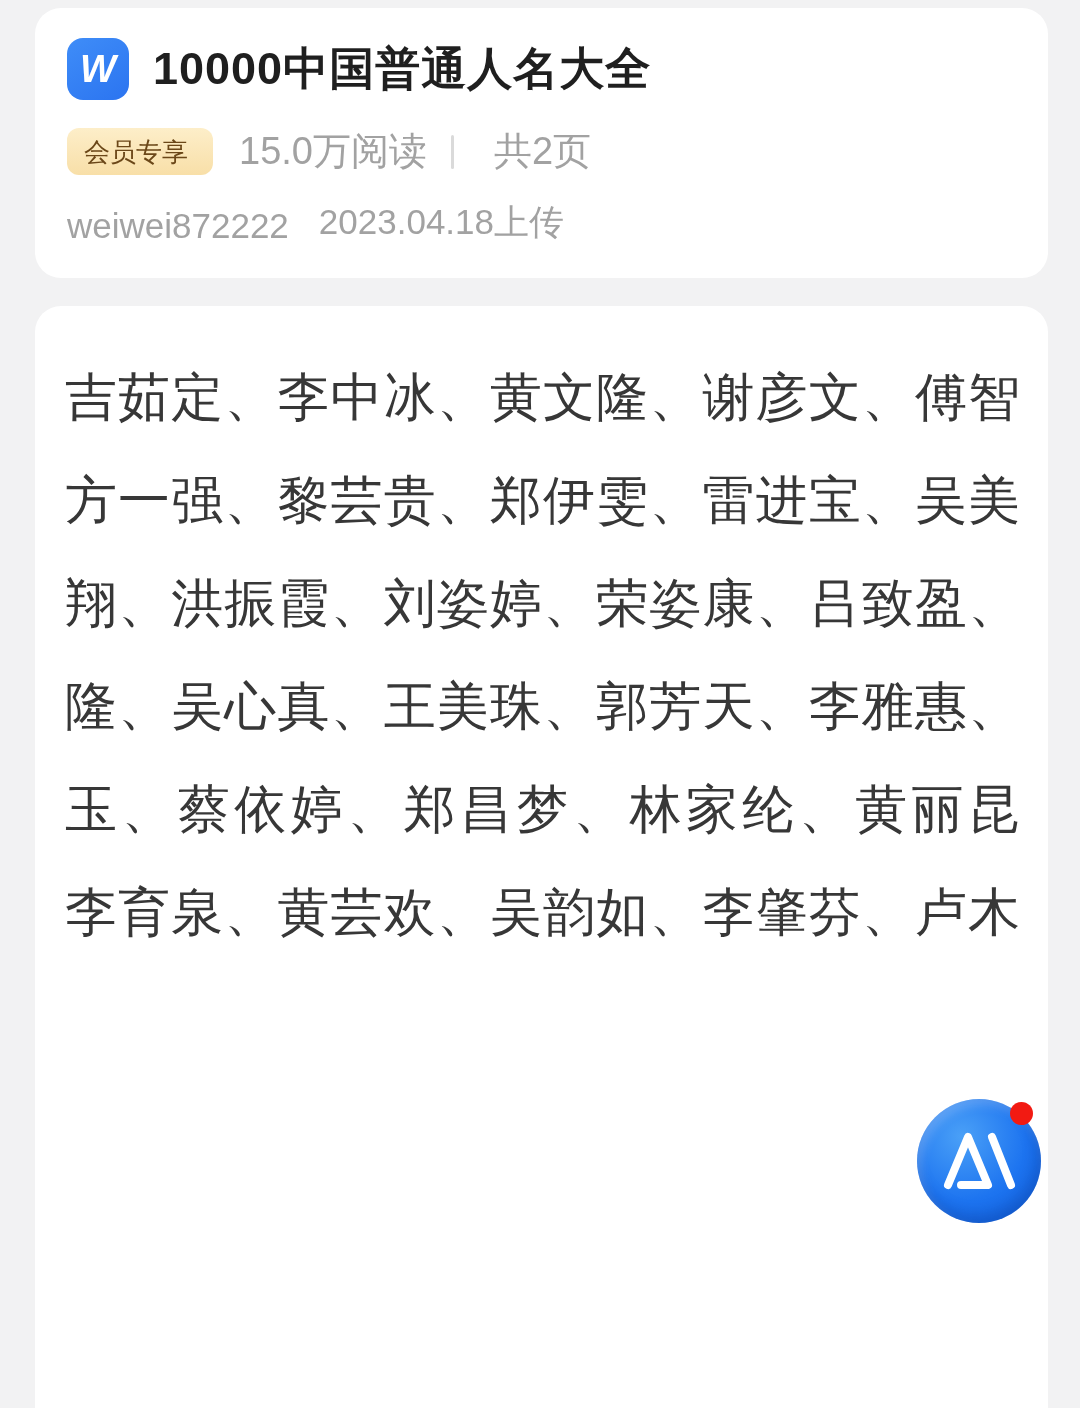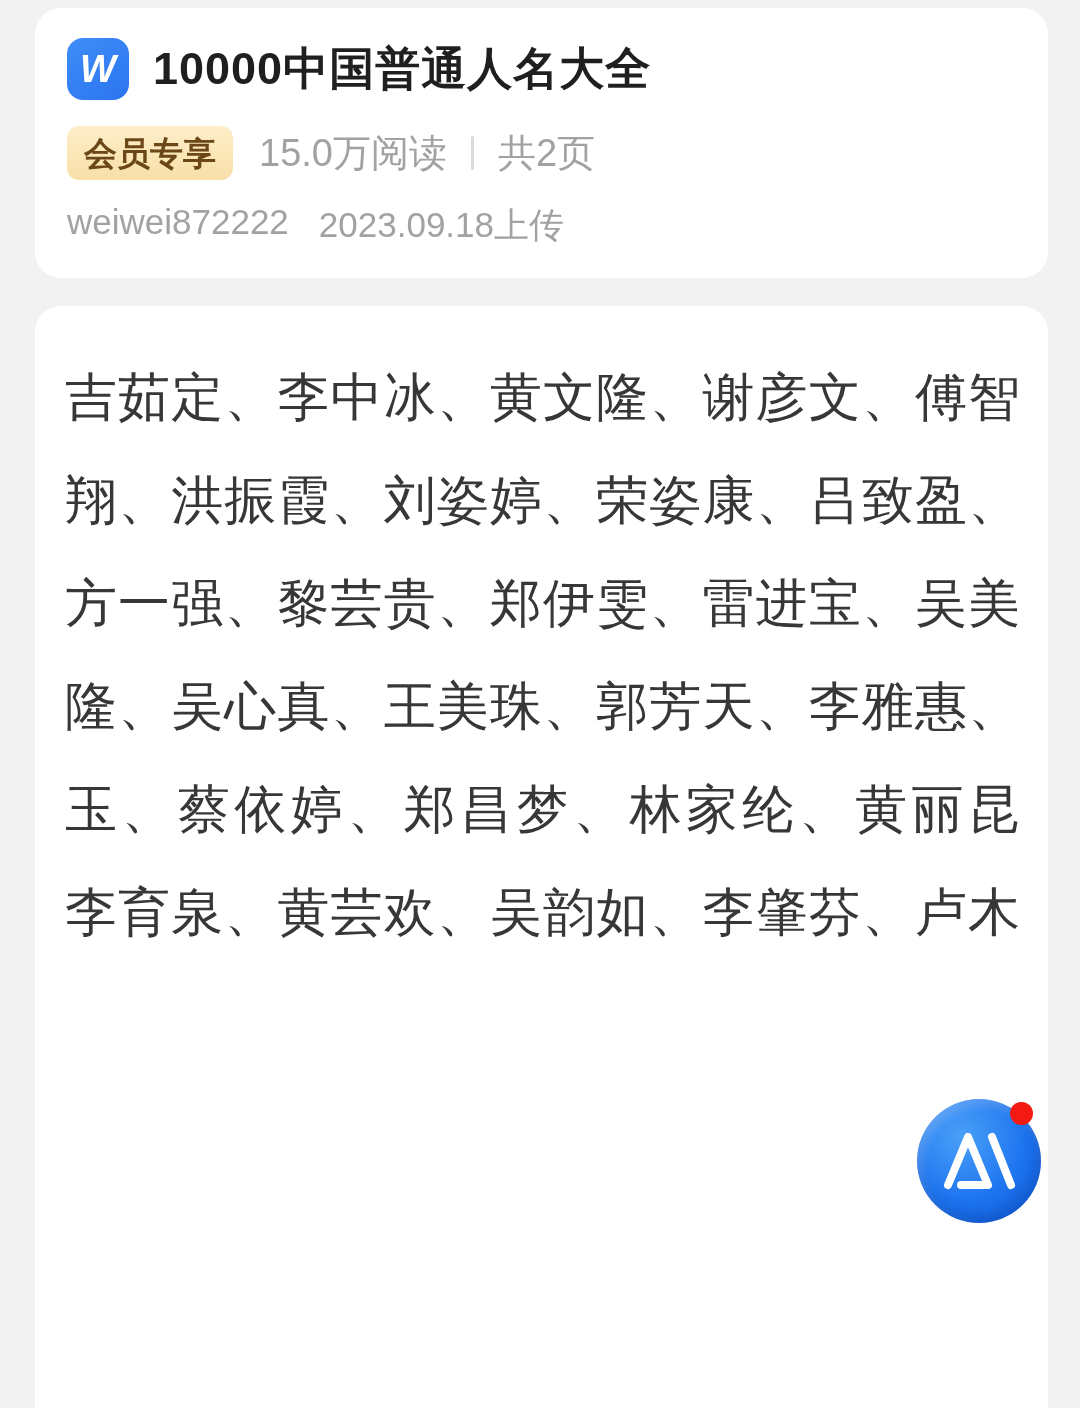--- a/index.html
+++ b/index.html
@@ -49,45 +49,46 @@
     white-space: nowrap;
     text-align: right;
   }
   .meta-row {
     margin-top: 26px;
     display: flex;
     align-items: center;
   }
   .vip-badge {
     display: inline-block;
-    font-size: 33px;
+    font-size: 26px;
     line-height: 1;
-    font-weight: 700;
+    font-weight: 400;
     color: #6b4718;
     background: linear-gradient(180deg, #fdeec9, #f8dfa8);
-    padding: 11px 17px 10px 17px;
+    padding: 11px 25px 10px 17px;
     border-radius: 12px;
   }
   .meta-gray {
     font-size: 38px;
     color: #a2a2a2;
+    margin-left: 16px;
   }
   .reads { margin-left: 26px; }
   .meta-divider {
     width: 3px; height: 34px;
     background: #dadada;
     border-radius: 2px;
     margin: 0 24px;
   }
   .uploader-row {
     margin-top: 22px;
     font-size: 35px;
     color: #a2a2a2;
     display: flex;
-    align-items: flex-start;
+    align-items: flex-end;
   }
   .uploader-row .uploader { margin-right: 30px; }
   
   .doc-card {
     top: 306px;
     height: 1102px;
     border-radius: 26px 26px 0 0;
     padding: 40px 28px 0 30px;
   }
   .doc-line {
@@ -141,29 +142,29 @@
     <h1 class="doc-title">10000中国普通人名大全</h1>
   </div>
   <div class="meta-row">
     <span class="vip-badge">会员专享</span>
     <span class="meta-gray reads">15.0万阅读</span>
     <span class="meta-divider"></span>
     <span class="meta-gray pages">共2页</span>
   </div>
   <div class="uploader-row">
     <span class="uploader">weiwei872222</span>
-    <span>2023.09.18上传</span>
+    <span>2023.04.18上传</span>
   </div>
 </div>
 
 <div class="card doc-card">
   <div>
     <div class="doc-line">吉茹定、李中冰、黄文隆、谢彦文、傅智</div>
+    <div class="doc-line">方一强、黎芸贵、郑伊雯、雷进宝、吴美</div>
     <div class="doc-line">翔、洪振霞、刘姿婷、荣姿康、吕致盈、</div>
-    <div class="doc-line">方一强、黎芸贵、郑伊雯、雷进宝、吴美</div>
     <div class="doc-line">隆、吴心真、王美珠、郭芳天、李雅惠、</div>
     <div class="doc-line">玉、蔡依婷、郑昌梦、林家纶、黄丽昆</div>
     <div class="doc-line">李育泉、黄芸欢、吴韵如、李肇芬、卢木</div>
   </div>
 </div>
 
 <button class="assistant-fab">
   <svg width="82" height="66" viewBox="0 0 82 66" fill="none" xmlns="http://www.w3.org/2000/svg">
     <path d="M10 57 L30 9 L50 57 L23 57" stroke="#ffffff" stroke-width="8" stroke-linecap="round" stroke-linejoin="round" fill="none"></path>
     <path d="M54 9 L73 57" stroke="#ffffff" stroke-width="8" stroke-linecap="round" fill="none"></path>

